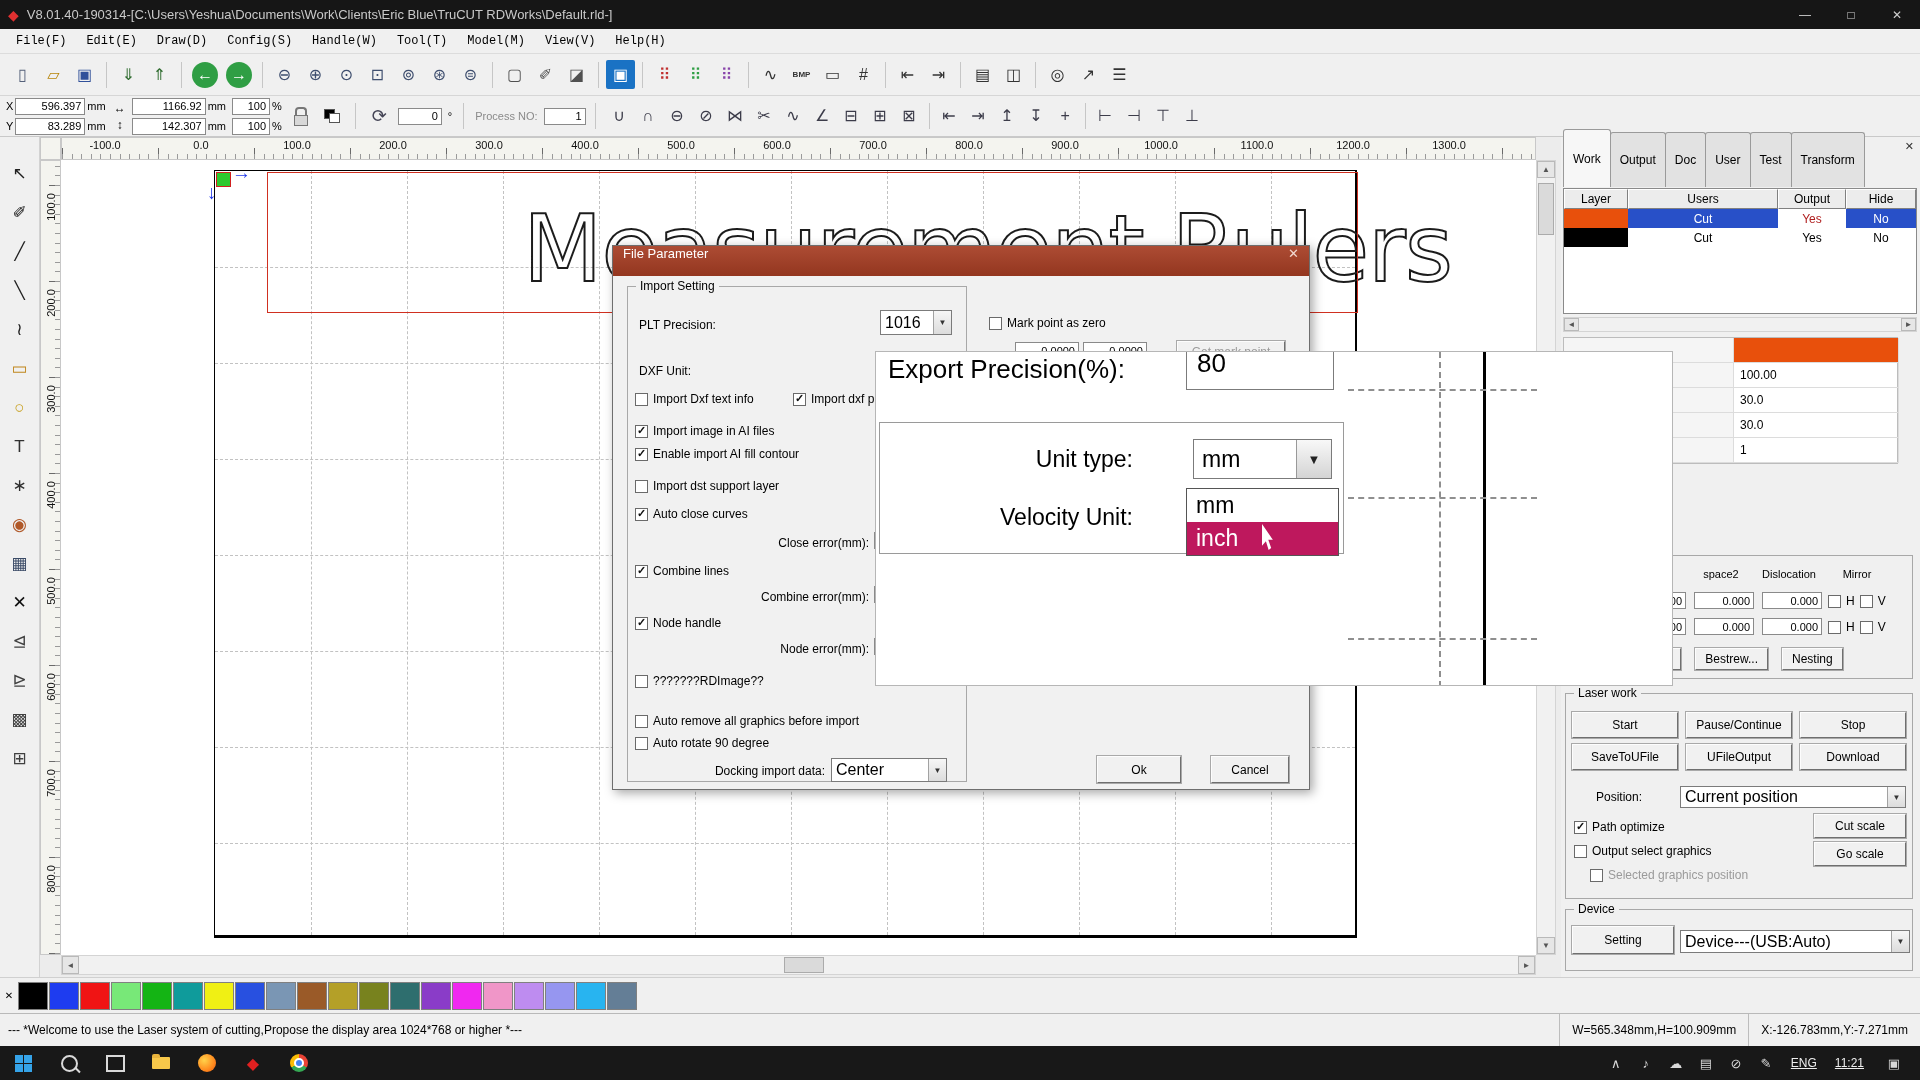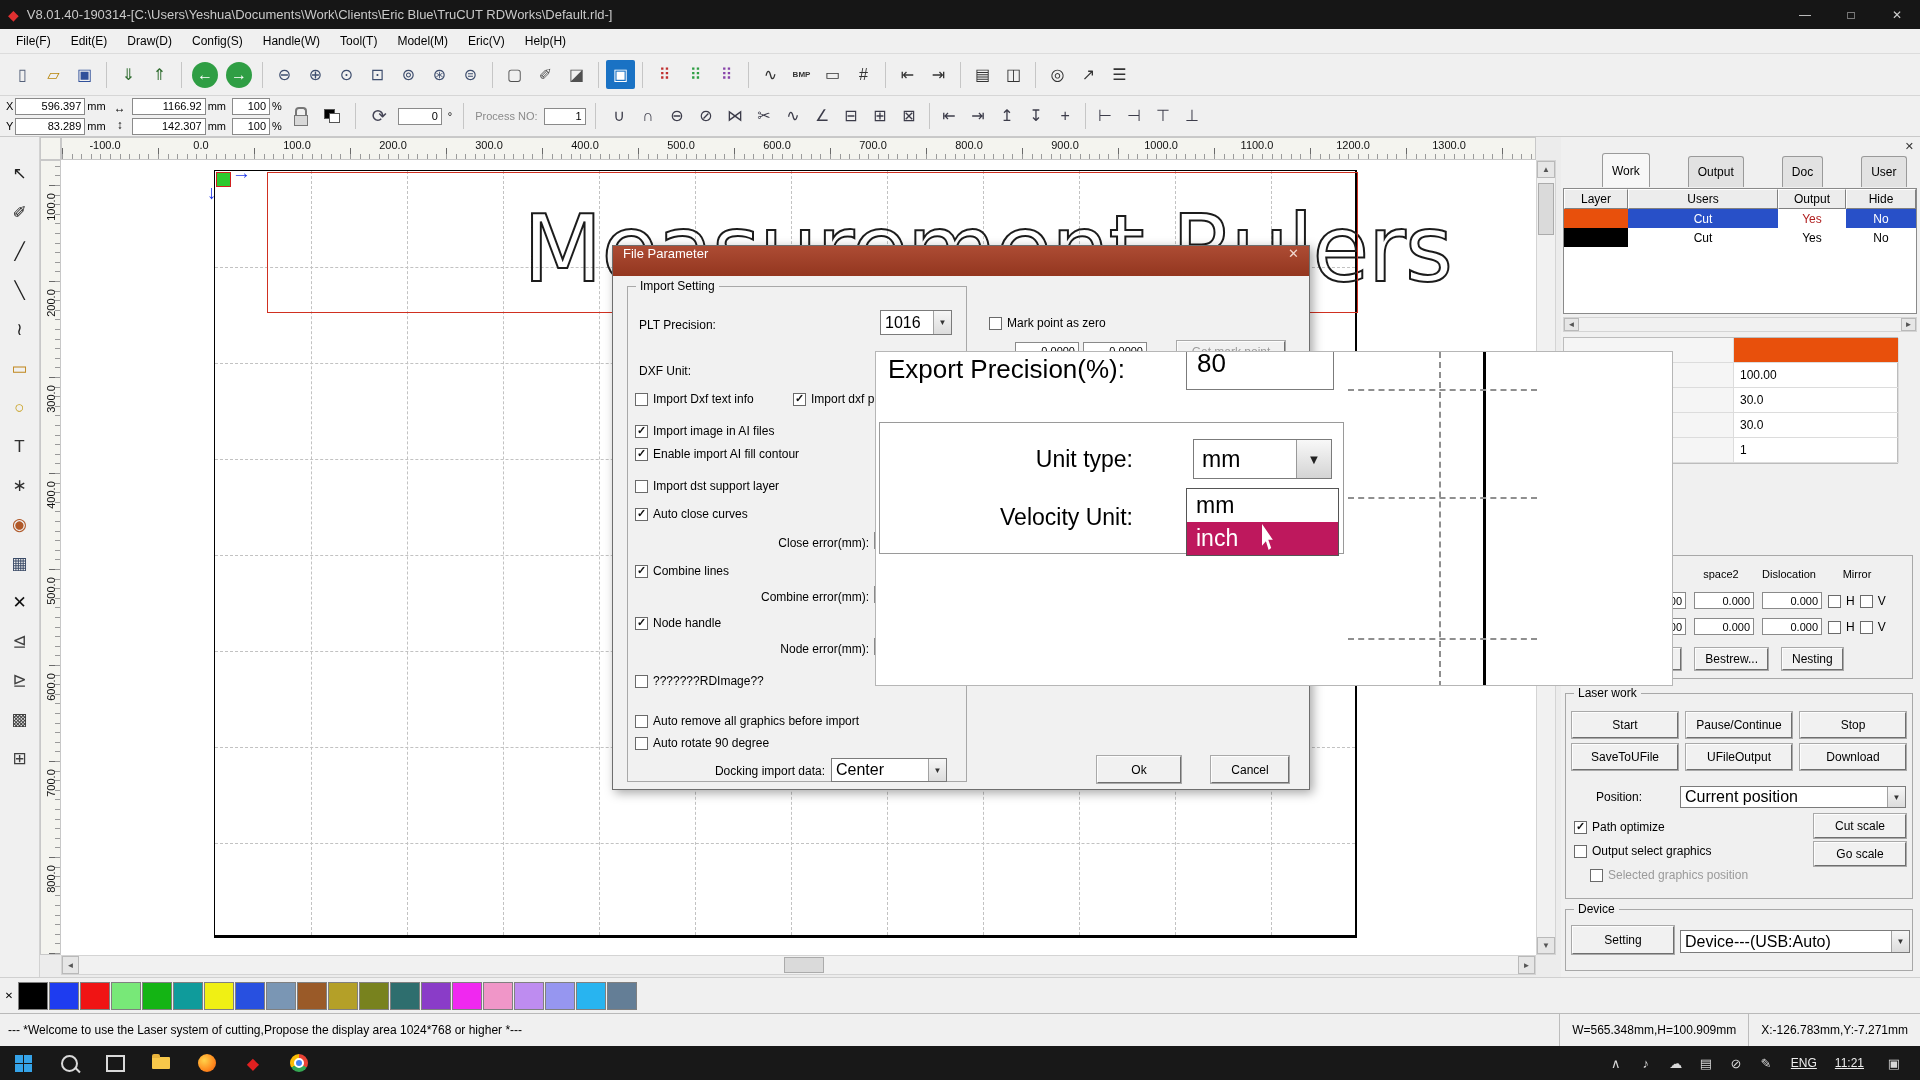--- a/index.html
+++ b/index.html
@@ -8,21 +8,21 @@
   .abs{position:absolute;}
   .flex{display:flex;align-items:center;}
 
   
   #titlebar{left:0;top:0;width:1920px;height:29px;background:#161616;color:#c9c9c9;
     display:flex;align-items:center;gap:8px;padding:0 0 0 8px;font-size:13px;box-sizing:border-box;}
   #titlebar .appicon{color:#e03030;font-size:14px;}
   .win-btns{margin-left:auto;display:flex;}
   .win-btn{width:46px;height:29px;display:flex;align-items:center;justify-content:center;color:#cfcfcf;font-size:12px;}
   #menubar{left:0;top:29px;width:1920px;height:25px;background:#f0f0f0;display:flex;align-items:center;
-    padding-left:6px;border-bottom:1px solid #dcdcdc;box-sizing:border-box;}
+    padding-left:6px;border-bottom:1px solid #dcdcdc;box-sizing:border-box;font-family:Liberation Mono, monospace;}
   .menu-item{padding:3px 10px;}
 
   
   #tb1{left:0;top:54px;width:1920px;height:42px;background:#f0f0f0;display:flex;align-items:center;
     padding-left:8px;border-bottom:1px solid #d6d6d6;box-sizing:border-box;gap:2px;}
   #tb2{left:0;top:96px;width:1920px;height:41px;background:#f0f0f0;display:flex;align-items:center;
     padding-left:4px;border-bottom:1px solid #c9c9c9;box-sizing:border-box;gap:4px;}
   .ticon{width:27px;height:27px;display:flex;align-items:center;justify-content:center;
     font-size:16px;color:#445;border:1px solid transparent;border-radius:2px;flex:none;}
   .ticon.sep{width:1px;height:26px;background:#c6c6c6;margin:0 5px;border:none;border-radius:0;}
@@ -85,22 +85,22 @@
   #vscroll{left:1536px;top:160px;width:20px;height:795px;}
   #hscroll{left:61px;top:955px;width:1475px;height:20px;}
   .sb-btn{position:absolute;background:#e6e6e6;border:1px solid #b9b9b9;display:flex;align-items:center;
     justify-content:center;font-size:8px;color:#555;box-sizing:border-box;}
   .thumb{position:absolute;background:#dadada;border:1px solid #ababab;box-sizing:border-box;}
 
   
   #rightpanel{left:1561px;top:137px;width:359px;height:840px;background:#f0f0f0;box-sizing:border-box;}
   .panel-close{position:absolute;right:6px;top:3px;font-size:11px;color:#333;}
   .tabs{position:absolute;left:2px;top:24px;height:26px;display:flex;align-items:flex-end;}
-  .tab{height:22px;padding:4px 9px;display:flex;align-items:center;border:1px solid #9a9a9a;border-bottom:none;
-    background:#e2e2e2;border-radius:3px 3px 0 0;margin-right:-1px;font-size:12px;margin-left:39px;}
+  .tab{height:22px;padding:16px 9px;display:flex;align-items:center;border:1px solid #9a9a9a;border-bottom:none;
+    background:#e2e2e2;border-radius:3px 3px 0 0;margin-right:-1px;font-size:12px;}
   .tab.active{background:#f7f7f7;height:25px;z-index:2;}
   .listbox{position:absolute;left:2px;top:51px;width:354px;height:126px;background:#fff;border:1px solid #8a8a8a;box-sizing:border-box;}
   .lt-head{display:flex;}
   .lt-hcell{height:20px;background:#ececec;border:1px solid;border-color:#fff #808080 #808080 #fff;
     display:flex;align-items:center;justify-content:center;font-size:12px;box-sizing:border-box;flex:none;}
   .lt-hcell:nth-child(1){width:64px;} .lt-hcell:nth-child(2){width:150px;}
   .lt-hcell:nth-child(3){width:68px;} .lt-hcell:nth-child(4){flex:1;}
   .lt-row{display:flex;height:19px;}
   .lt-cell{display:flex;align-items:center;justify-content:center;font-size:12px;flex:none;box-sizing:border-box;}
   .lt-cell:nth-child(1){width:64px;} .lt-cell:nth-child(2){width:150px;}
@@ -202,21 +202,21 @@
   </div>
 
   <div id="menubar" class="abs">
       <span class="menu-item">File(F)</span>
       <span class="menu-item">Edit(E)</span>
       <span class="menu-item">Draw(D)</span>
       <span class="menu-item">Config(S)</span>
       <span class="menu-item">Handle(W)</span>
       <span class="menu-item">Tool(T)</span>
       <span class="menu-item">Model(M)</span>
-      <span class="menu-item">Eric(V)</span>
+      <span class="menu-item">View(V)</span>
       <span class="menu-item">Help(H)</span>
     </div>
 
   <div id="tb1" class="abs">
       <span class="ticon">
       <span style="color: rgb(85, 97, 122);">▯</span>
     </span>
       <span class="ticon">
       <span style="color: rgb(184, 134, 11);">▱</span>
     </span>

